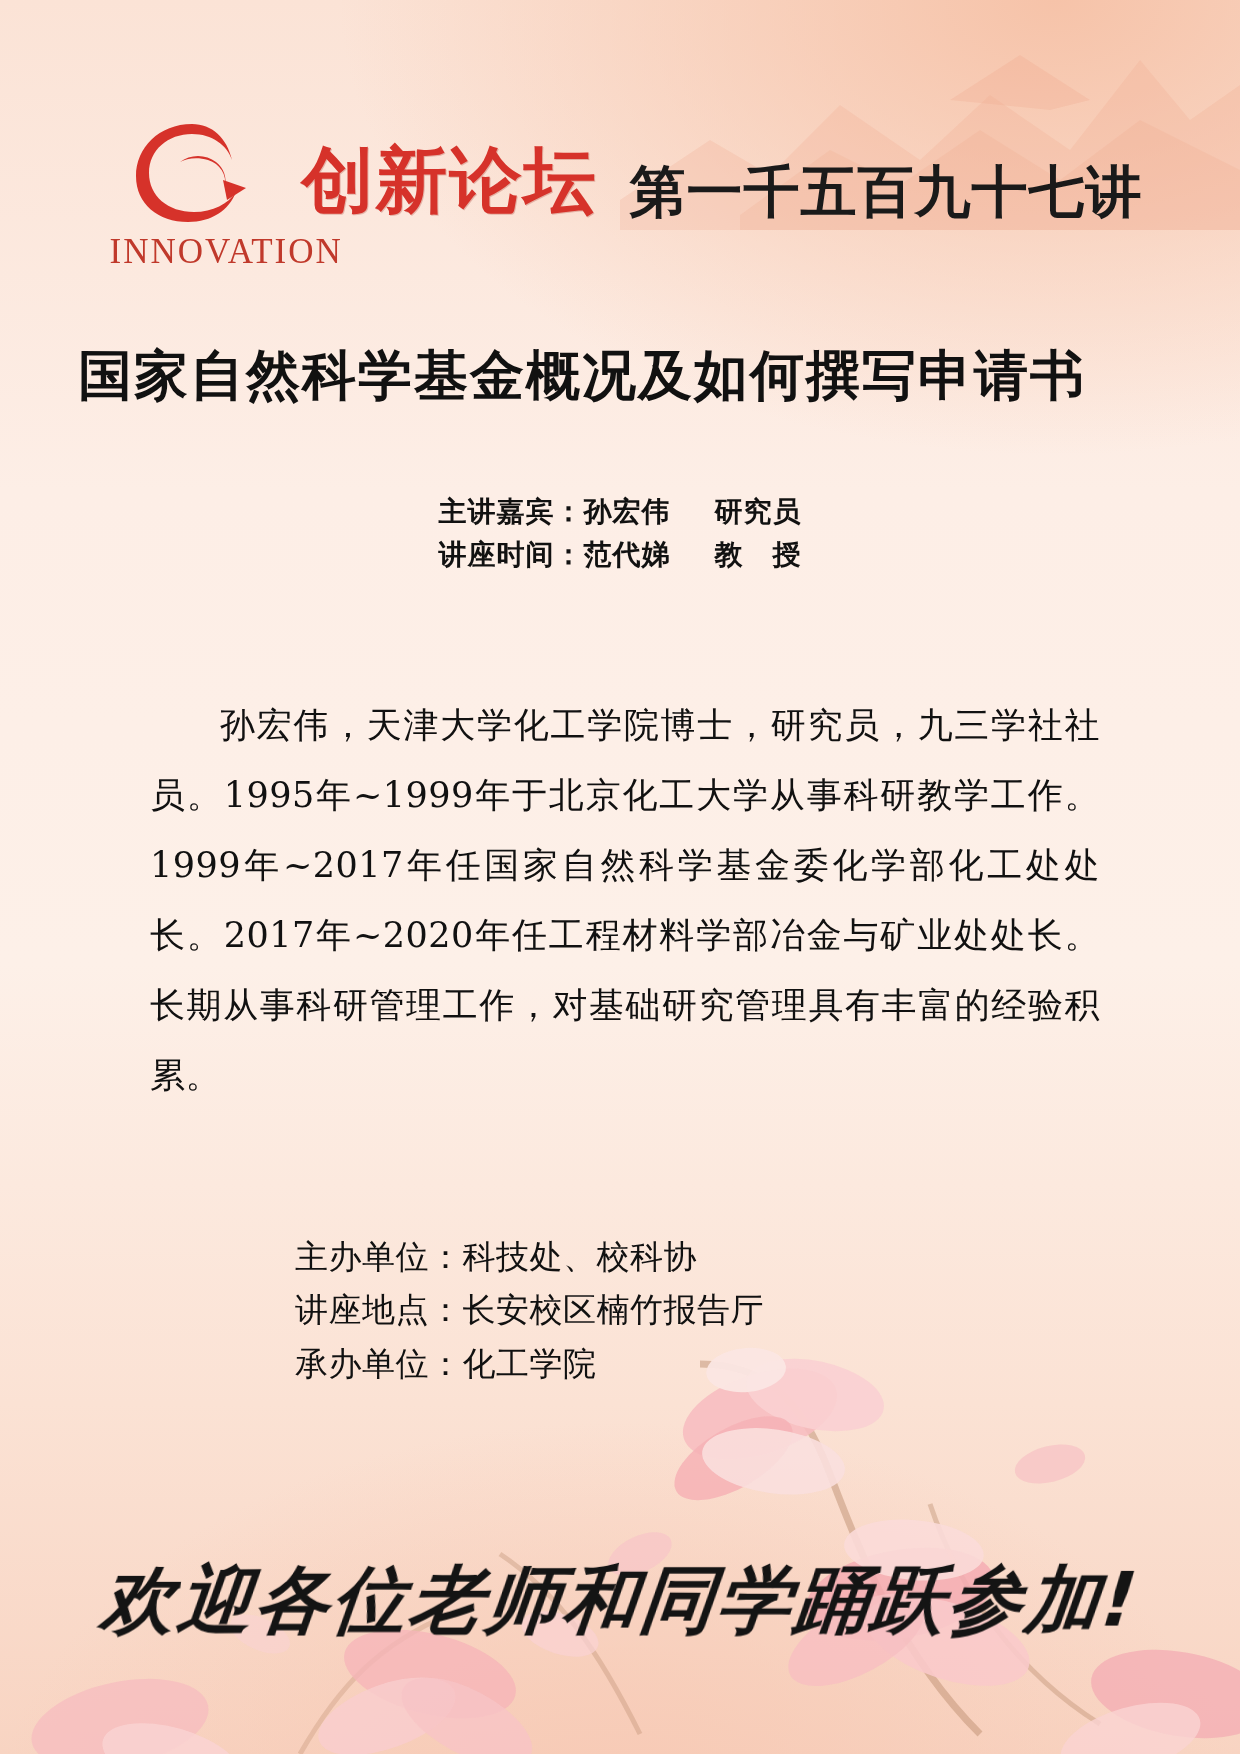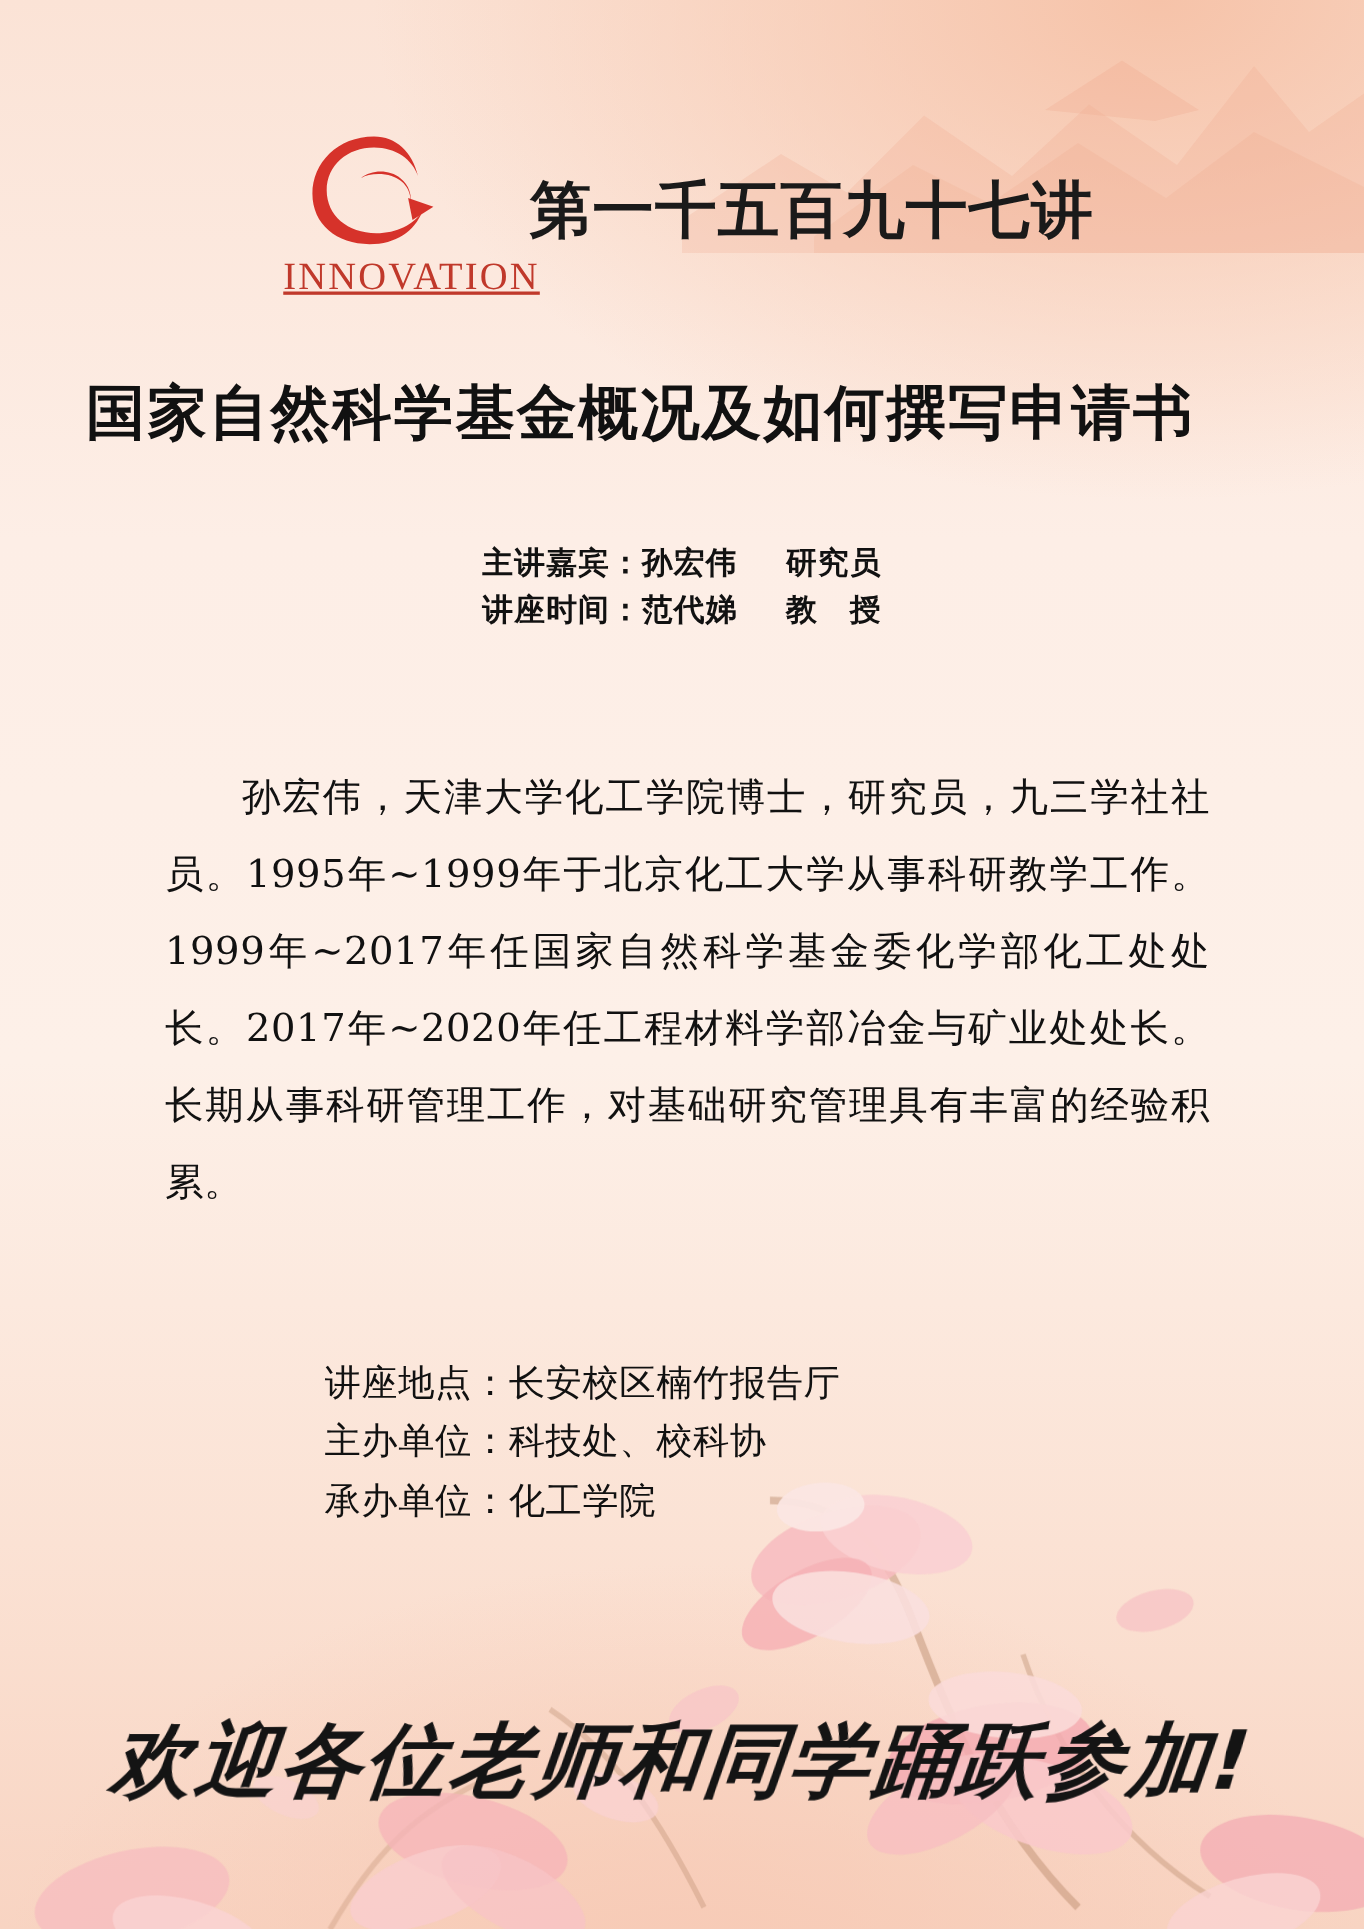--- a/index.html
+++ b/index.html
@@ -68,21 +68,20 @@
     margin-left: 30px;
   }
   .logo-word {
     margin-top: 4px;
     margin-left: 12px;
     font-family: "Liberation Serif", serif;
     font-size: 35px;
     letter-spacing: 2px;
     color: #c0392b;
     font-weight: 400;
-    text-decoration: underline;
   }
   .forum-title {
     font-family: "DejaVu Sans", sans-serif;
     font-weight: bold;
     font-size: 72px;
     color: #d6322a;
     line-height: 1;
     letter-spacing: 2px;
     margin-top: 26px;
     text-shadow: 1px 1px 0 rgba(160,30,20,.25);
@@ -239,43 +238,44 @@
                    C100,86 85,94 66,94 C40,94 21,78 21,55 C21,32 40,16 64,16
                    C84,16 99,27 104,42 C99,20 84,6 64,6 Z" fill="#d6322a"></path>
           <path d="M52,44 C62,36 78,36 88,44 C96,50 99,60 97,70 C99,56 92,46 80,42
                    C70,39 59,40 52,44 Z" fill="#d6322a"></path>
           <path d="M95,62 L118,70 L99,82 Z" fill="#d6322a"></path>
         </svg>
       </div>
       <div class="logo-word">INNOVATION</div>
     </div>
 
+    <div class="forum-title">创新论坛</div>
 
     <div class="forum-session">第一千五百九十七讲</div>
   </div>
 
   <div class="main-title">国家自然科学基金概况及如何撰写申请书</div>
 
   <div class="speakers">
     <div>
       <span>主讲嘉宾：</span><span>孙宏伟</span><span class="gap"></span><span>研究员</span>
     </div>
     <div>
       <span>讲座时间：</span><span>范代娣</span><span class="gap"></span><span>教　授</span>
     </div>
   </div>
 
   <div class="bio">孙宏伟，天津大学化工学院博士，研究员，九三学社社员。1995年~1999年于北京化工大学从事科研教学工作。1999年~2017年任国家自然科学基金委化学部化工处处长。2017年~2020年任工程材料学部冶金与矿业处处长。长期从事科研管理工作，对基础研究管理具有丰富的经验积累。</div>
 
   <div class="info">
     <div class="row">
+      <span>主办单位：</span><span>科技处、校科协</span>
+    </div>
+    <div class="row">
       <span>讲座地点：</span><span>长安校区楠竹报告厅</span>
-    </div>
-    <div class="row">
-      <span>主办单位：</span><span>科技处、校科协</span>
     </div>
     <div class="row">
       <span>承办单位：</span><span>化工学院</span>
     </div>
   </div>
 
   <div class="slogan">欢迎各位老师和同学踊跃参加!</div>
 
 </div>
 

